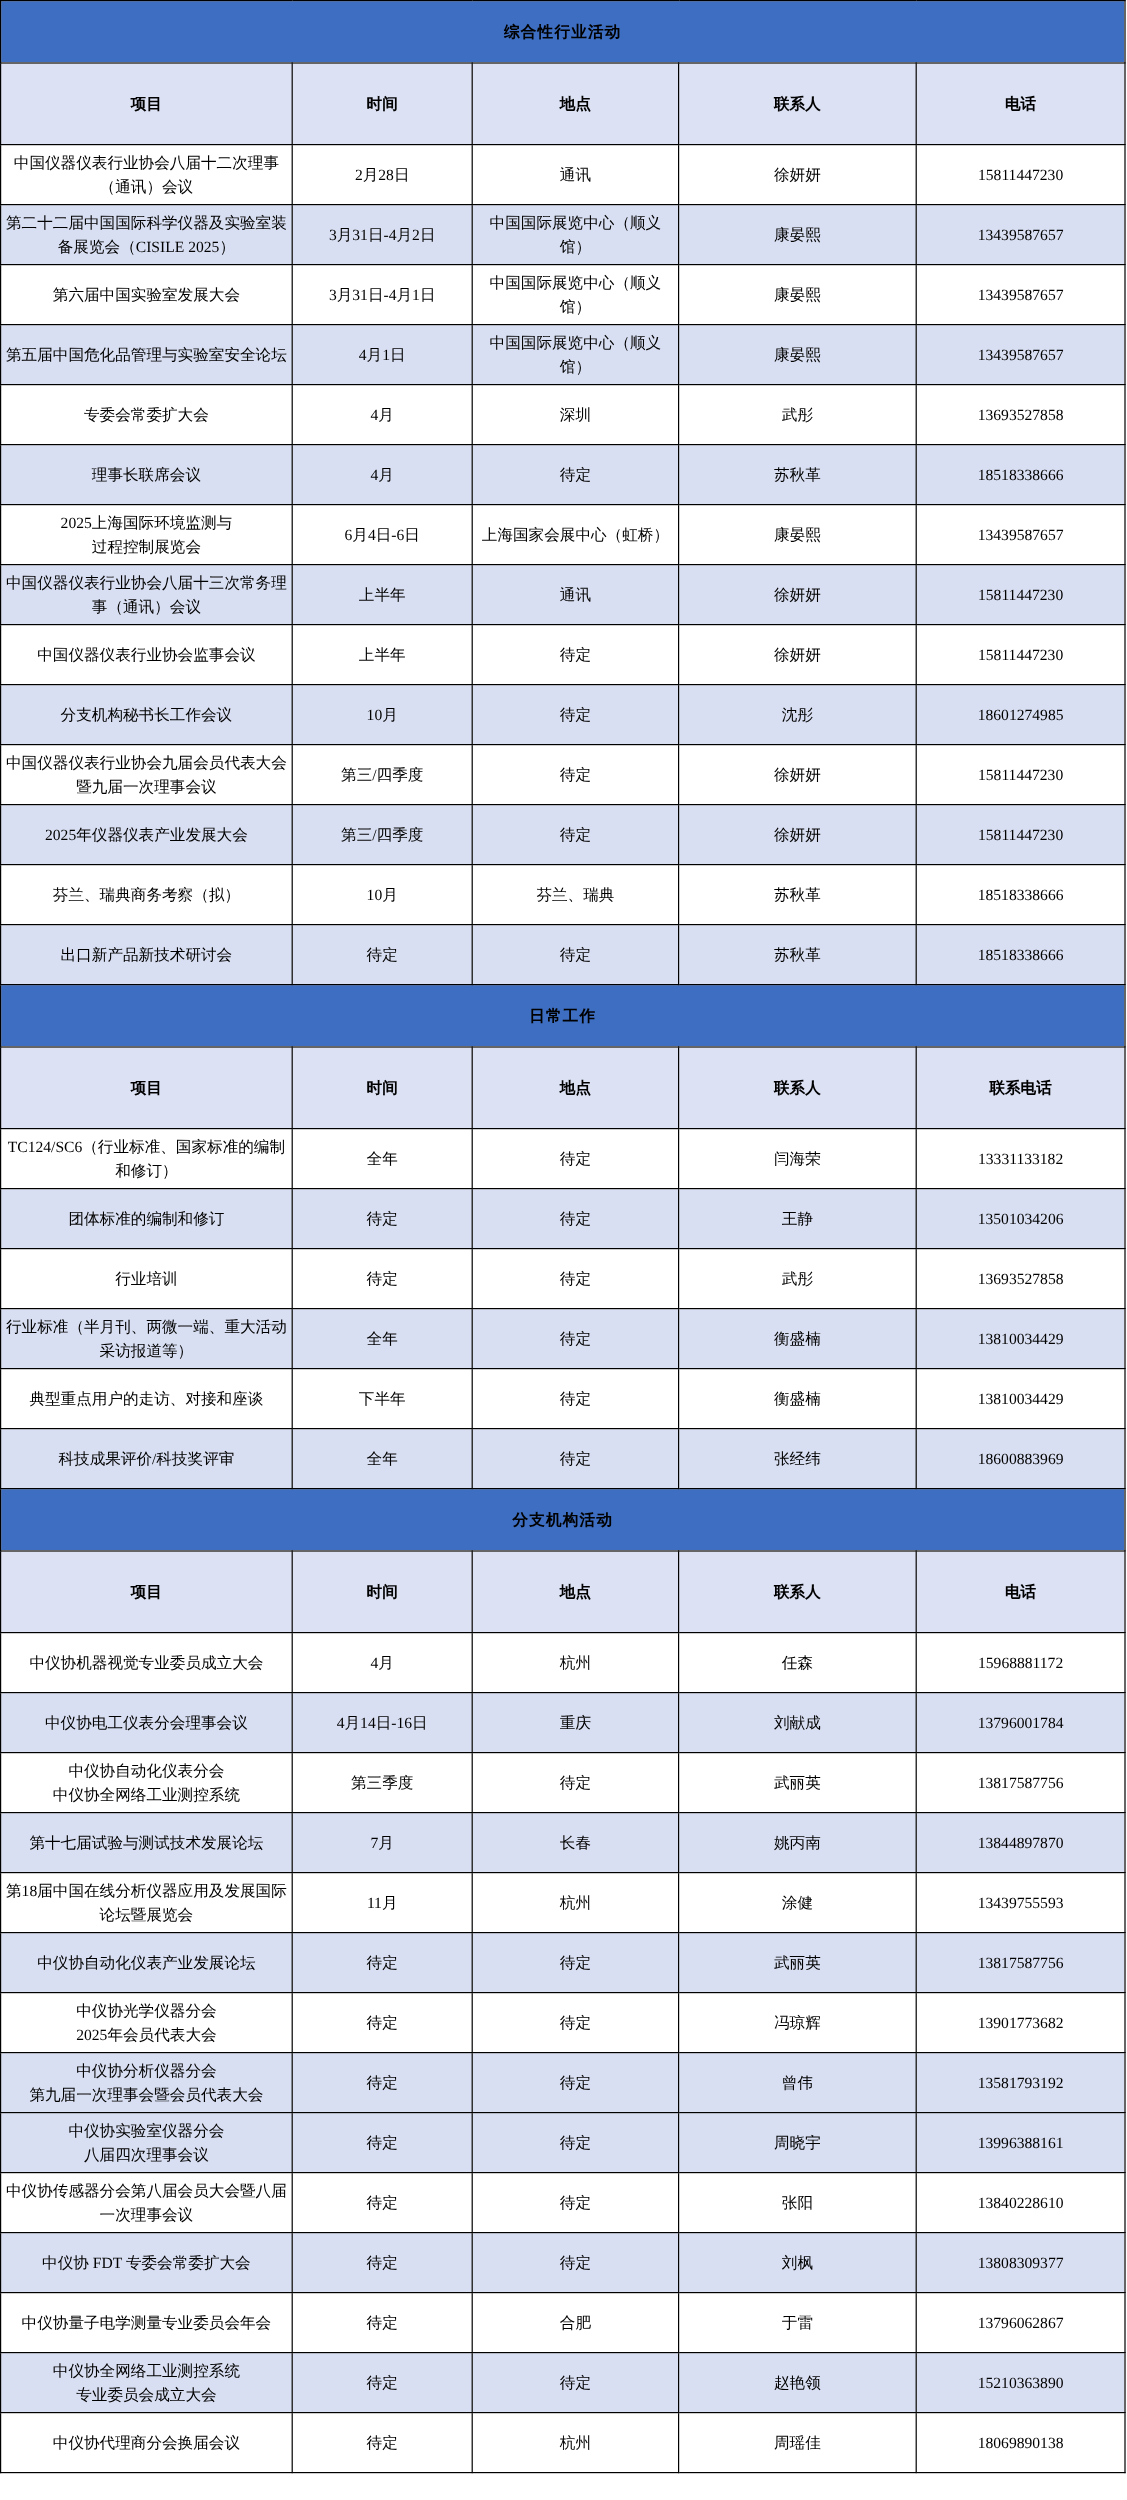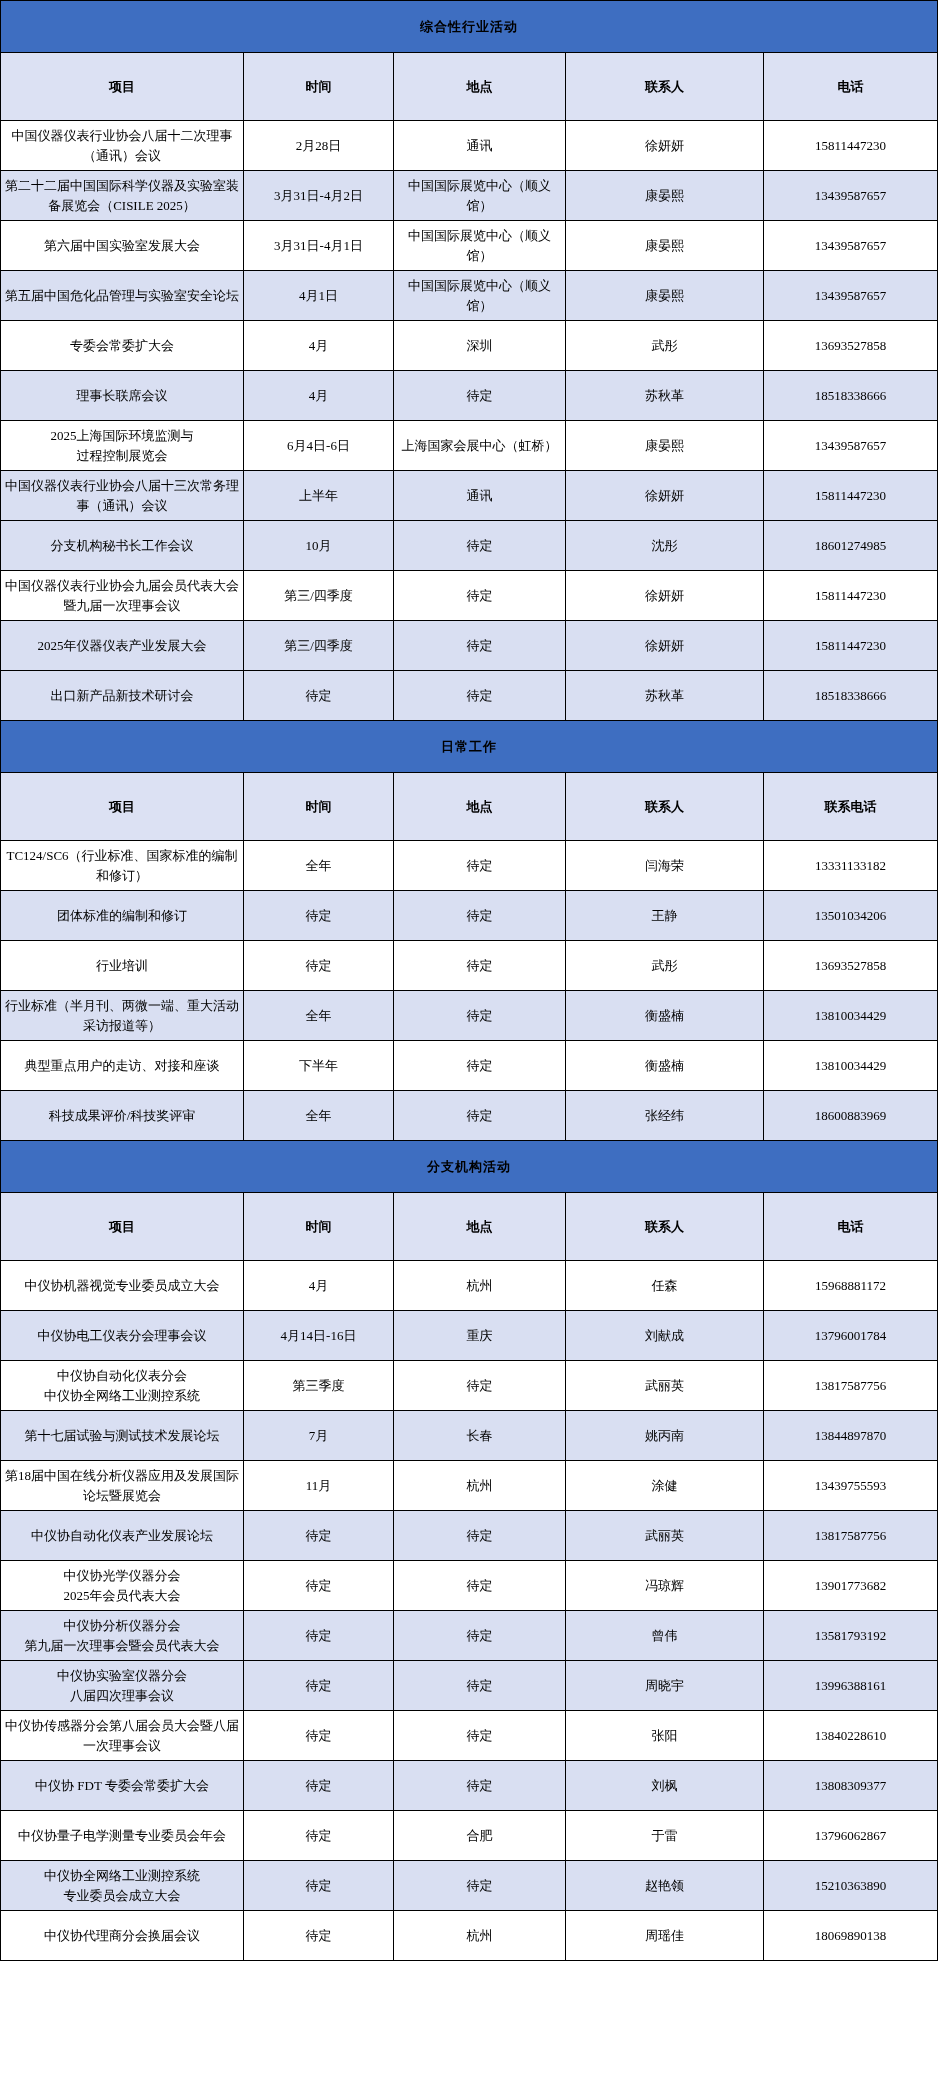--- a/index.html
+++ b/index.html
@@ -133,40 +133,54 @@
           <td>康晏熙</td>
           <td>13439587657</td>
         </tr>
         <tr class="data-row alt">
           <td>中国仪器仪表行业协会八届十三次常务理事（通讯）会议</td>
           <td>上半年</td>
           <td>通讯</td>
           <td>徐妍妍</td>
           <td>15811447230</td>
         </tr>
+        <tr class="data-row">
+          <td>中国仪器仪表行业协会监事会议</td>
+          <td>上半年</td>
+          <td>待定</td>
+          <td>徐妍妍</td>
+          <td>15811447230</td>
+        </tr>
         <tr class="data-row alt">
           <td>分支机构秘书长工作会议</td>
           <td>10月</td>
           <td>待定</td>
           <td>沈彤</td>
           <td>18601274985</td>
         </tr>
         <tr class="data-row">
           <td>中国仪器仪表行业协会九届会员代表大会暨九届一次理事会议</td>
           <td>第三/四季度</td>
           <td>待定</td>
           <td>徐妍妍</td>
           <td>15811447230</td>
         </tr>
         <tr class="data-row alt">
           <td>2025年仪器仪表产业发展大会</td>
           <td>第三/四季度</td>
           <td>待定</td>
           <td>徐妍妍</td>
           <td>15811447230</td>
+        </tr>
+        <tr class="data-row">
+          <td>芬兰、瑞典商务考察（拟）</td>
+          <td>10月</td>
+          <td>芬兰、瑞典</td>
+          <td>苏秋革</td>
+          <td>18518338666</td>
         </tr>
         <tr class="data-row alt">
           <td>出口新产品新技术研讨会</td>
           <td>待定</td>
           <td>待定</td>
           <td>苏秋革</td>
           <td>18518338666</td>
         </tr>
         <tr class="section-title-row">
           <td colspan="5">日常工作</td>

